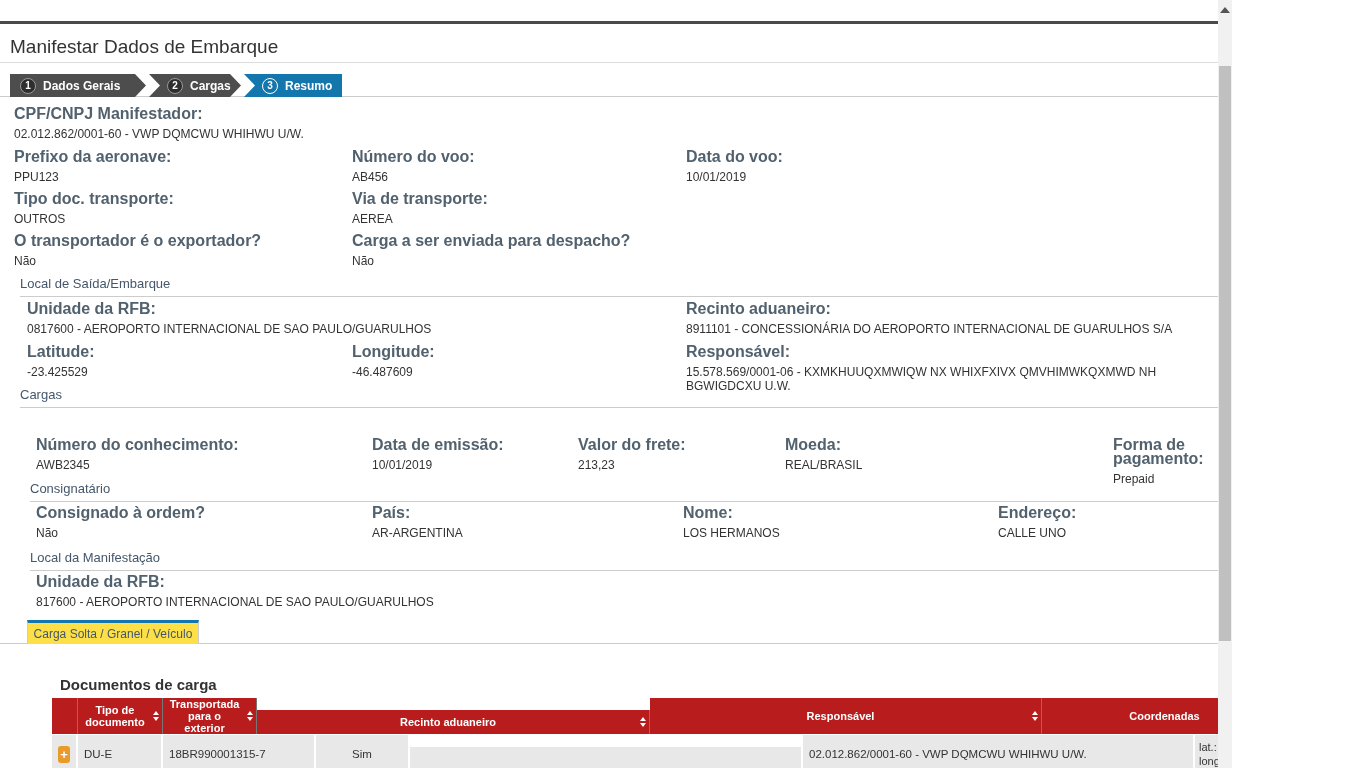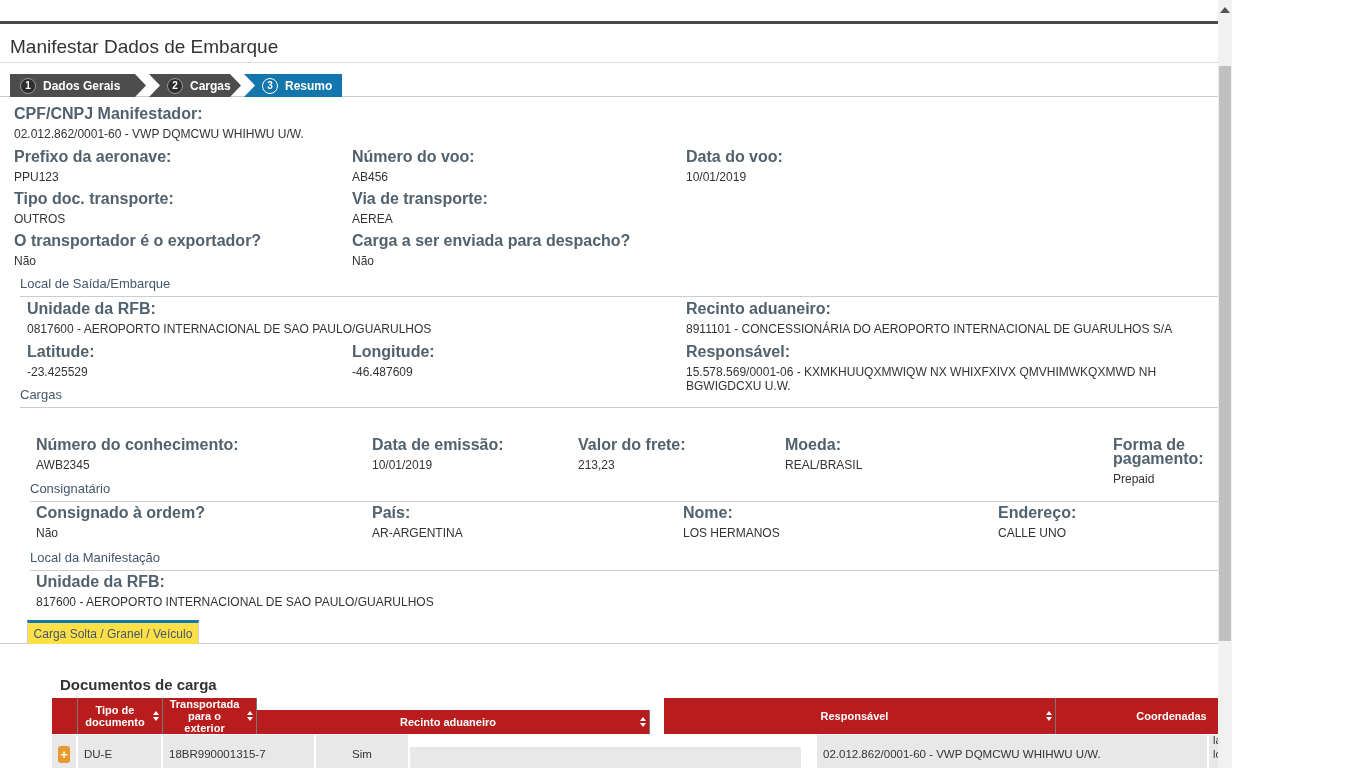--- a/index.html
+++ b/index.html
@@ -70,21 +70,21 @@
   .td { background:#e8e8e8; font-size:11.5px; color:#333; display:flex; align-items:center;
     border-right:2px solid #fff; padding:2px 6px; }
   .td:last-child { border-right:none; }
   .td.center { justify-content:center; }
   .td.coords { flex-direction:column; align-items:flex-start; justify-content:center; font-size:11px; line-height:14px; padding-left:4px; }
   .plus { width:17px; height:17px; background:#e89a2c; border-radius:3px; color:#fff; font-size:13px;
     font-weight:bold; display:flex; align-items:center; justify-content:center; cursor:pointer; line-height:1; }
 
   
   .c0 { width:26px; } .c1 { width:85px; } .c2 { width:153px; } .c3 { width:94px; }
-  .c4 { width:393px;margin-top:12px; } .c5 { width:392px;margin-left:14px; } .c6 { width:100px; flex:1; }
+  .c4 { width:393px;margin-top:12px; } .c5 { width:392px; } .c6 { width:100px; flex:1; }
 </style>
 </head>
 <body>
 
 <div class="stage">
 
   <div class="topline"></div>
 
   <div class="title">Manifestar Dados de Embarque</div>
 

